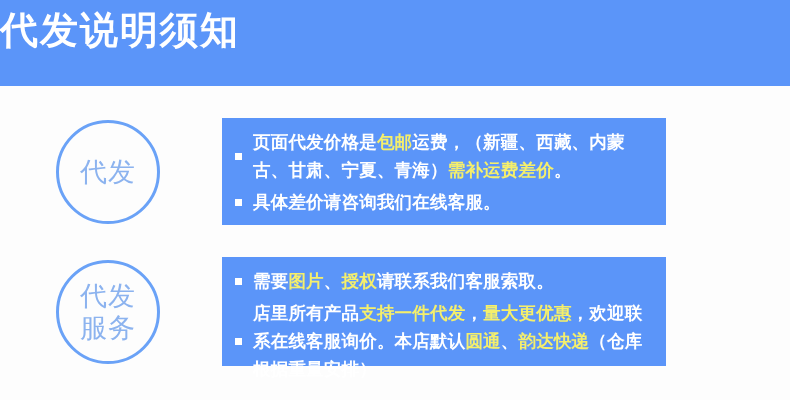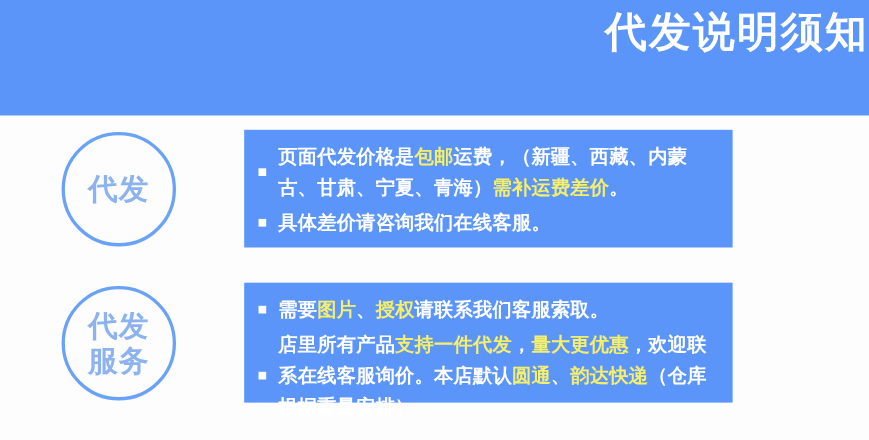--- a/index.html
+++ b/index.html
@@ -19,23 +19,23 @@
     height: 400px;
     background: #fdfdfd;
   }
 
   
   .header {
     position: absolute;
     left: 0;
     top: 0;
     width: 790px;
-    height: 105px;
+    height: 86px;
     background: #5b95f9;
-    text-align: right;
+    text-align: left;
     box-sizing: border-box;
   }
   .header-title {
     margin: 0;
     padding-top: 7px;
     font-size: 38px;
     line-height: 46px;
     font-weight: bold;
     color: #ffffff;
     letter-spacing: 2px;
@@ -62,21 +62,21 @@
     height: 104px;
     border: 3px solid #6aa2f7;
     border-radius: 50%;
     box-sizing: border-box;
     display: flex;
     flex-direction: column;
     align-items: center;
     justify-content: center;
     color: #8cb3ef;
     font-size: 27px;
-    font-weight: bold;
+    font-weight: normal;
     line-height: 32px;
     letter-spacing: 1px;
   }
   .badge-1 { left: 56px; top: 120px; }
   .badge-2 { left: 56px; top: 260px; }
 
   
   .panel {
     position: absolute;
     left: 222px;

